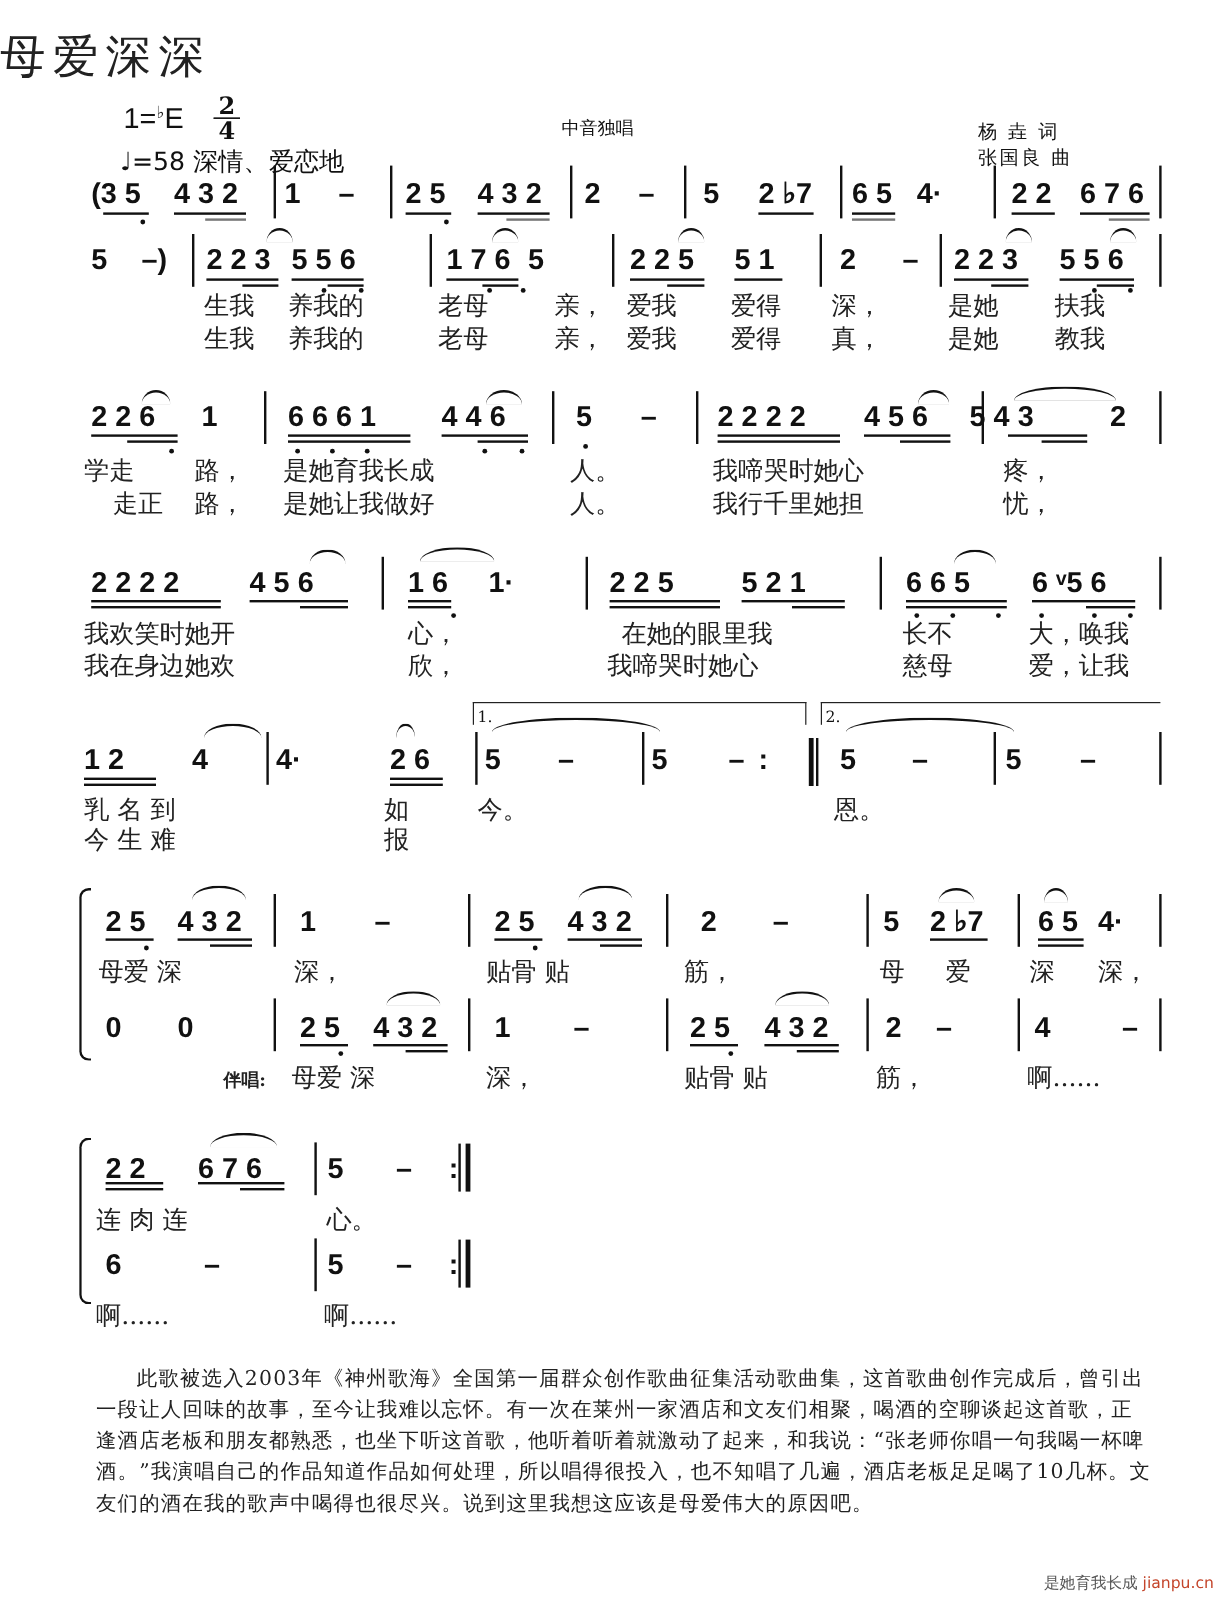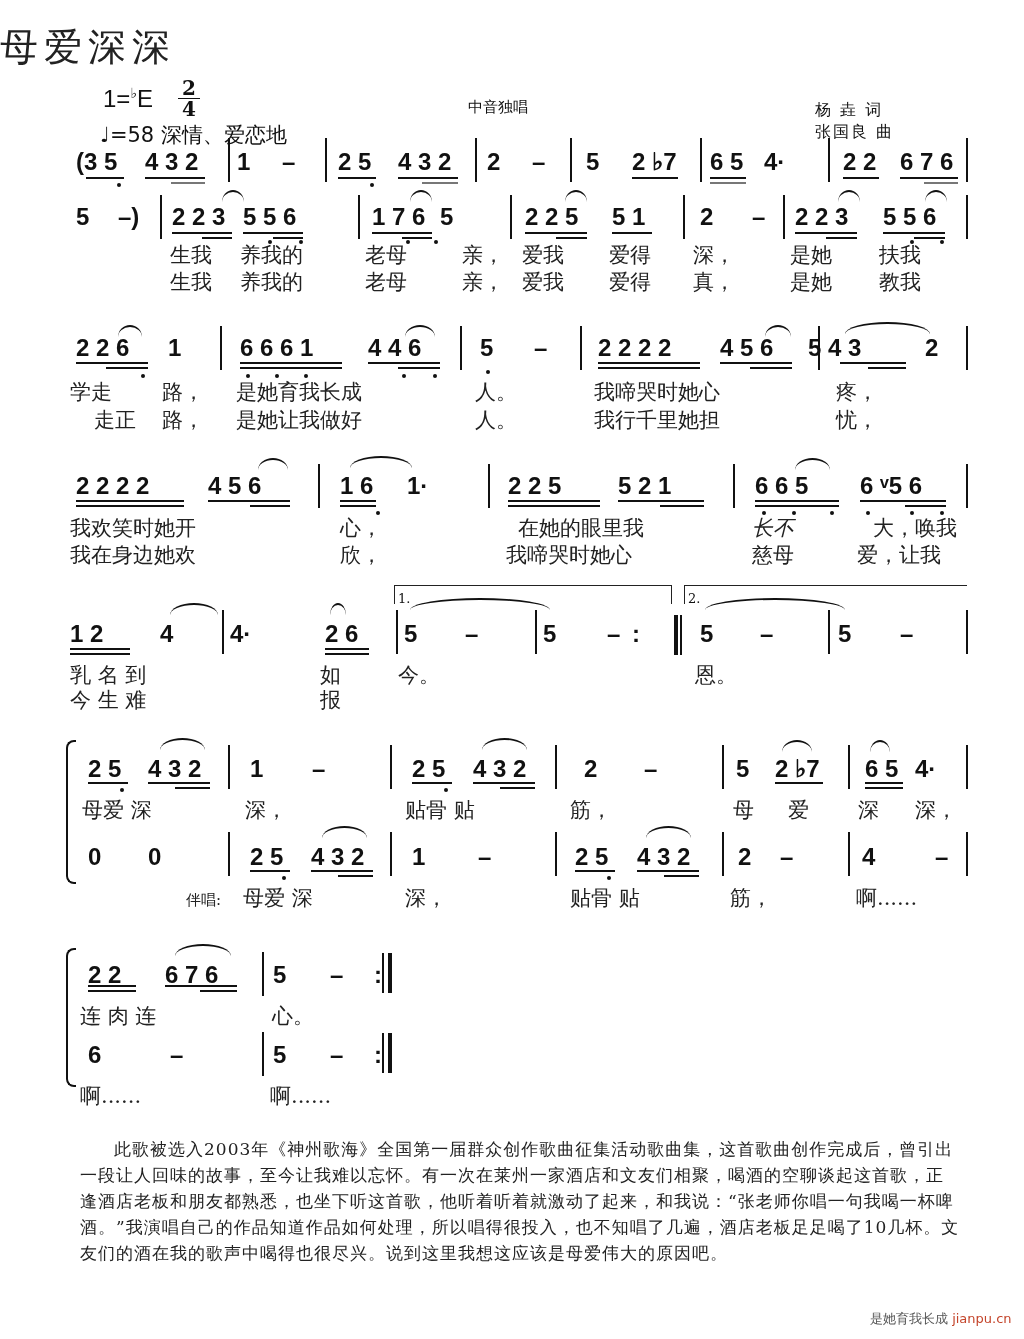--- a/index.html
+++ b/index.html
@@ -139,22 +139,22 @@
     <div class="abs note" style="left: 618px; top: 474px;">5 2 1</div>
     <div class="abs note" style="left: 755px; top: 474px;">6 6 5</div>
     <div class="abs note" style="left: 860px; top: 474px;">6 ᵛ5 6</div>
     <div class="abs bar" style="left: 318px; top: 464px; height: 44px;"></div>
     <div class="abs bar" style="left: 488px; top: 464px; height: 44px;"></div>
     <div class="abs bar" style="left: 733px; top: 464px; height: 44px;"></div>
     <div class="abs bar" style="left: 966px; top: 464px; height: 44px;"></div>
     <div class="abs lyr" style="left: 70px; top: 516px;">我欢笑时她开</div>
     <div class="abs lyr" style="left: 340px; top: 516px;">心，</div>
     <div class="abs lyr" style="left: 506px; top: 516px; margin-left: 12px;">在她的眼里我</div>
-    <div class="abs lyr" style="left: 752px; top: 516px; font-style: italic;">长不</div>
-    <div class="abs lyr" style="left: 857px; top: 516px; margin-left: 16px;">大，唤我</div>
+    <div class="abs lyr" style="left: 752px; top: 516px;">长不</div>
+    <div class="abs lyr" style="left: 857px; top: 516px;">大，唤我</div>
     <div class="abs lyr" style="left: 70px; top: 543px;">我在身边她欢</div>
     <div class="abs lyr" style="left: 340px; top: 543px;">欣，</div>
     <div class="abs lyr" style="left: 506px; top: 543px;">我啼哭时她心</div>
     <div class="abs lyr" style="left: 752px; top: 543px;">慈母</div>
     <div class="abs lyr" style="left: 857px; top: 543px;">爱，让我</div>
     <div class="abs note" style="left: 70px; top: 622px;">1 2</div>
     <div class="abs note" style="left: 160px; top: 622px;">4</div>
     <div class="abs note" style="left: 230px; top: 622px;">4·</div>
     <div class="abs note" style="left: 325px; top: 622px;">2 6</div>
     <div class="abs note" style="left: 404px; top: 622px;">5</div>
@@ -214,21 +214,21 @@
     <div class="abs note" style="left: 738px; top: 845px;">2</div>
     <div class="abs note" style="left: 780px; top: 845px;">–</div>
     <div class="abs note" style="left: 862px; top: 845px;">4</div>
     <div class="abs note" style="left: 935px; top: 845px;">–</div>
     <div class="abs bar" style="left: 228px; top: 832px; height: 44px;"></div>
     <div class="abs bar" style="left: 390px; top: 832px; height: 44px;"></div>
     <div class="abs bar" style="left: 555px; top: 832px; height: 44px;"></div>
     <div class="abs bar" style="left: 722px; top: 832px; height: 44px;"></div>
     <div class="abs bar" style="left: 848px; top: 832px; height: 44px;"></div>
     <div class="abs bar" style="left: 966px; top: 832px; height: 44px;"></div>
-    <div class="abs lyr" style="left: 186px; top: 888px; font-size: 15px;">伴唱:</div>
+    <div class="abs lyr" style="left: 186px; top: 888px; font-size: 15px; font-weight: bold;">伴唱:</div>
     <div class="abs lyr" style="left: 243px; top: 886px;">母爱 深</div>
     <div class="abs lyr" style="left: 405px; top: 886px;">深，</div>
     <div class="abs lyr" style="left: 570px; top: 886px;">贴骨 贴</div>
     <div class="abs lyr" style="left: 730px; top: 886px;">筋，</div>
     <div class="abs lyr" style="left: 856px; top: 886px;">啊......</div>
     <div class="abs note" style="left: 88px; top: 963px;">2 2</div>
     <div class="abs note" style="left: 165px; top: 963px;">6 7 6</div>
     <div class="abs note" style="left: 273px; top: 963px;">5</div>
     <div class="abs note" style="left: 330px; top: 963px;">–</div>
     <div class="abs note" style="left: 374px; top: 963px;">:</div>

